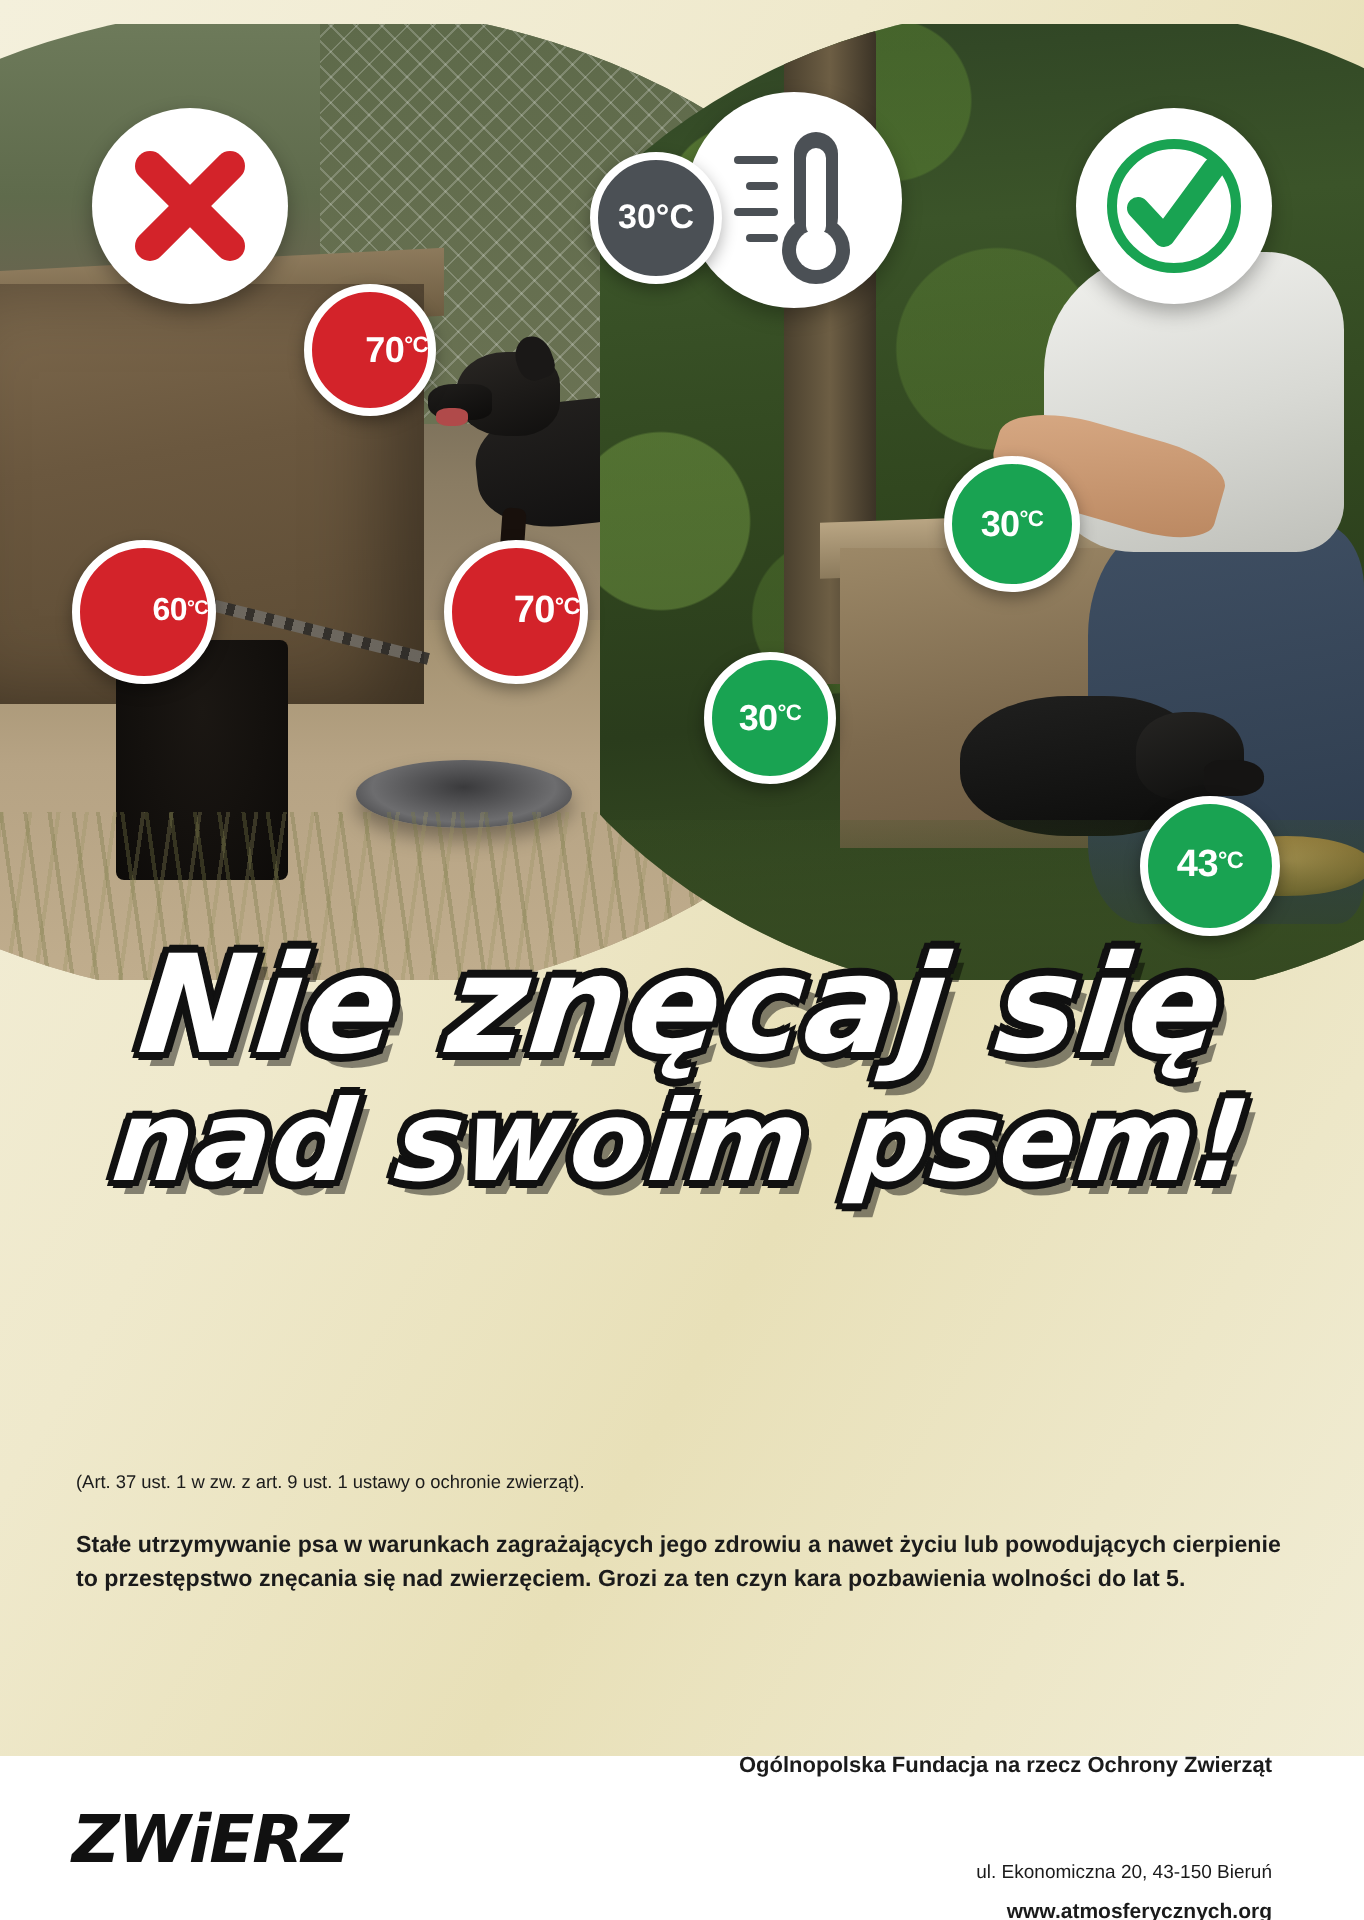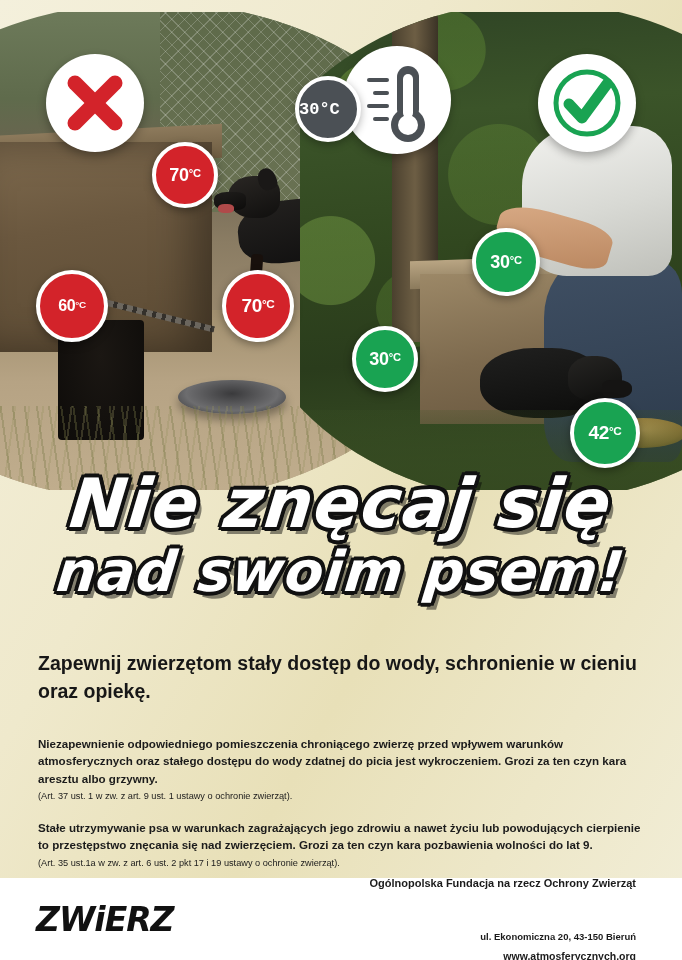--- a/index.html
+++ b/index.html
@@ -224,21 +224,21 @@
     color: #fff;
     display: flex;
     align-items: center;
     justify-content: center;
     font-weight: 700;
     border: 4px solid #fff;
     box-shadow: 0 3px 8px rgba(0,0,0,.35);
     letter-spacing: -0.3px;
   }
   .badge .deg { font-size: .62em; vertical-align: top; position: relative; top: -.18em; }
-  .badge-red { background: #d3232a; }
+  .badge-red { background: #d3232a; justify-content: flex-end; }
   .badge-green { background: #19a352; }
 
   .mark-bad {
     position: absolute; left: 46px; top: 54px; width: 98px; height: 98px;
     background: #fff; border-radius: 50%;
     box-shadow: 0 4px 10px rgba(0,0,0,.30);
     display:flex; align-items:center; justify-content:center;
   }
   .mark-good {
     position: absolute; right: 46px; top: 54px; width: 98px; height: 98px;
@@ -250,25 +250,24 @@
   .thermo {
     position: absolute; left: 295px; top: 46px;
     width: 155px; height: 110px;
     display: flex; align-items: center;
   }
   .thermo-badge {
     position: absolute; left: 0; top: 30px;
     width: 66px; height: 66px; border-radius: 50%;
     background: #4b5055; color: #fff;
     border: 4px solid #fff;
-    display: flex; align-items: center; justify-content: flex-start;
+    display: flex; align-items: center; justify-content: center;
     font-weight: 700; font-size: 17px;
     box-shadow: 0 3px 8px rgba(0,0,0,.3);
     z-index: 2;
-    font-family: Liberation Mono, monospace;
   }
   .thermo-circle {
     position: absolute; left: 48px; top: 0;
     width: 108px; height: 108px; border-radius: 50%;
     background: #fff;
     box-shadow: 0 4px 10px rgba(0,0,0,.28);
   }
 
   
   .headline {
@@ -323,21 +322,21 @@
     font-size: 33px;
     font-style: italic;
     letter-spacing: -1px;
     color: #111;
   }
   .footer-info {
     margin-left: auto; margin-right: 46px; text-align: right;
     color: #1b1b1b;
   }
   .footer-info .f1 { font-size: 11px; font-weight: 700; line-height: 1.45; }
-  .footer-info .f2 { font-size: 9.5px; font-weight: 700; line-height: 1.5; margin-top: 38px; }
+  .footer-info .f2 { font-size: 9.5px; font-weight: 400; line-height: 1.5; margin-top: 38px; }
   .footer-info .f3 { font-size: 10.5px; font-weight: 700; margin-top: 5px; }
 </style>
 </head>
 <body>
 
 <div class="poster">
 
   <div class="photo-wrap">
 
     <div class="photo-bad">
@@ -437,39 +436,36 @@
         </div>
         <div class="badge badge-green" style="left: 472px; top: 228px; width: 68px; height: 68px; font-size: 18px;">
           <span>30</span>
           <span class="deg">°C</span>
         </div>
         <div class="badge badge-green" style="left: 352px; top: 326px; width: 66px; height: 66px; font-size: 18px;">
           <span>30</span>
           <span class="deg">°C</span>
         </div>
         <div class="badge badge-green" style="left: 570px; top: 398px; width: 70px; height: 70px; font-size: 19px;">
-          <span>42</span>
+          <span>43</span>
           <span class="deg">°C</span>
         </div>
       </div>
 
   </div>
 
   <div class="headline">
     <div class="line l1">Nie znęcaj się</div>
     <div class="line l2">nad swoim psem!</div>
   </div>
 
-  <div class="lead">Zapewnij zwierzętom stały dostęp do wody, schronienie w cieniu oraz opiekę.</div>
 
   <div class="paras">
-    <p class="body">Niezapewnienie odpowiedniego pomieszczenia chroniącego zwierzę przed wpływem warunków atmosferycznych oraz stałego dostępu do wody zdatnej do picia jest wykroczeniem. Grozi za ten czyn kara aresztu albo grzywny.</p>
     <p class="ref">(Art. 37 ust. 1 w zw. z art. 9 ust. 1 ustawy o ochronie zwierząt).</p>
-    <p class="body">Stałe utrzymywanie psa w warunkach zagrażających jego zdrowiu a nawet życiu lub powodujących cierpienie to przestępstwo znęcania się nad zwierzęciem. Grozi za ten czyn kara pozbawienia wolności do lat 9.</p>
-    <p class="ref">(Art. 35 ust.1a w zw. z art. 6 ust. 2 pkt 17 i 19 ustawy o ochronie zwierząt).</p>
+    <p class="body">Stałe utrzymywanie psa w warunkach zagrażających jego zdrowiu a nawet życiu lub powodujących cierpienie to przestępstwo znęcania się nad zwierzęciem. Grozi za ten czyn kara pozbawienia wolności do lat 5.</p>
   </div>
 
   <div class="footer">
     <div class="logo">ZWiERZ</div>
     <div class="footer-info">
       <div class="f1">Ogólnopolska Fundacja na rzecz Ochrony Zwierząt</div>
       <div class="f2">ul. Ekonomiczna 20, 43-150 Bieruń</div>
       <div class="f3">www.atmosferycznych.org</div>
     </div>
   </div>

